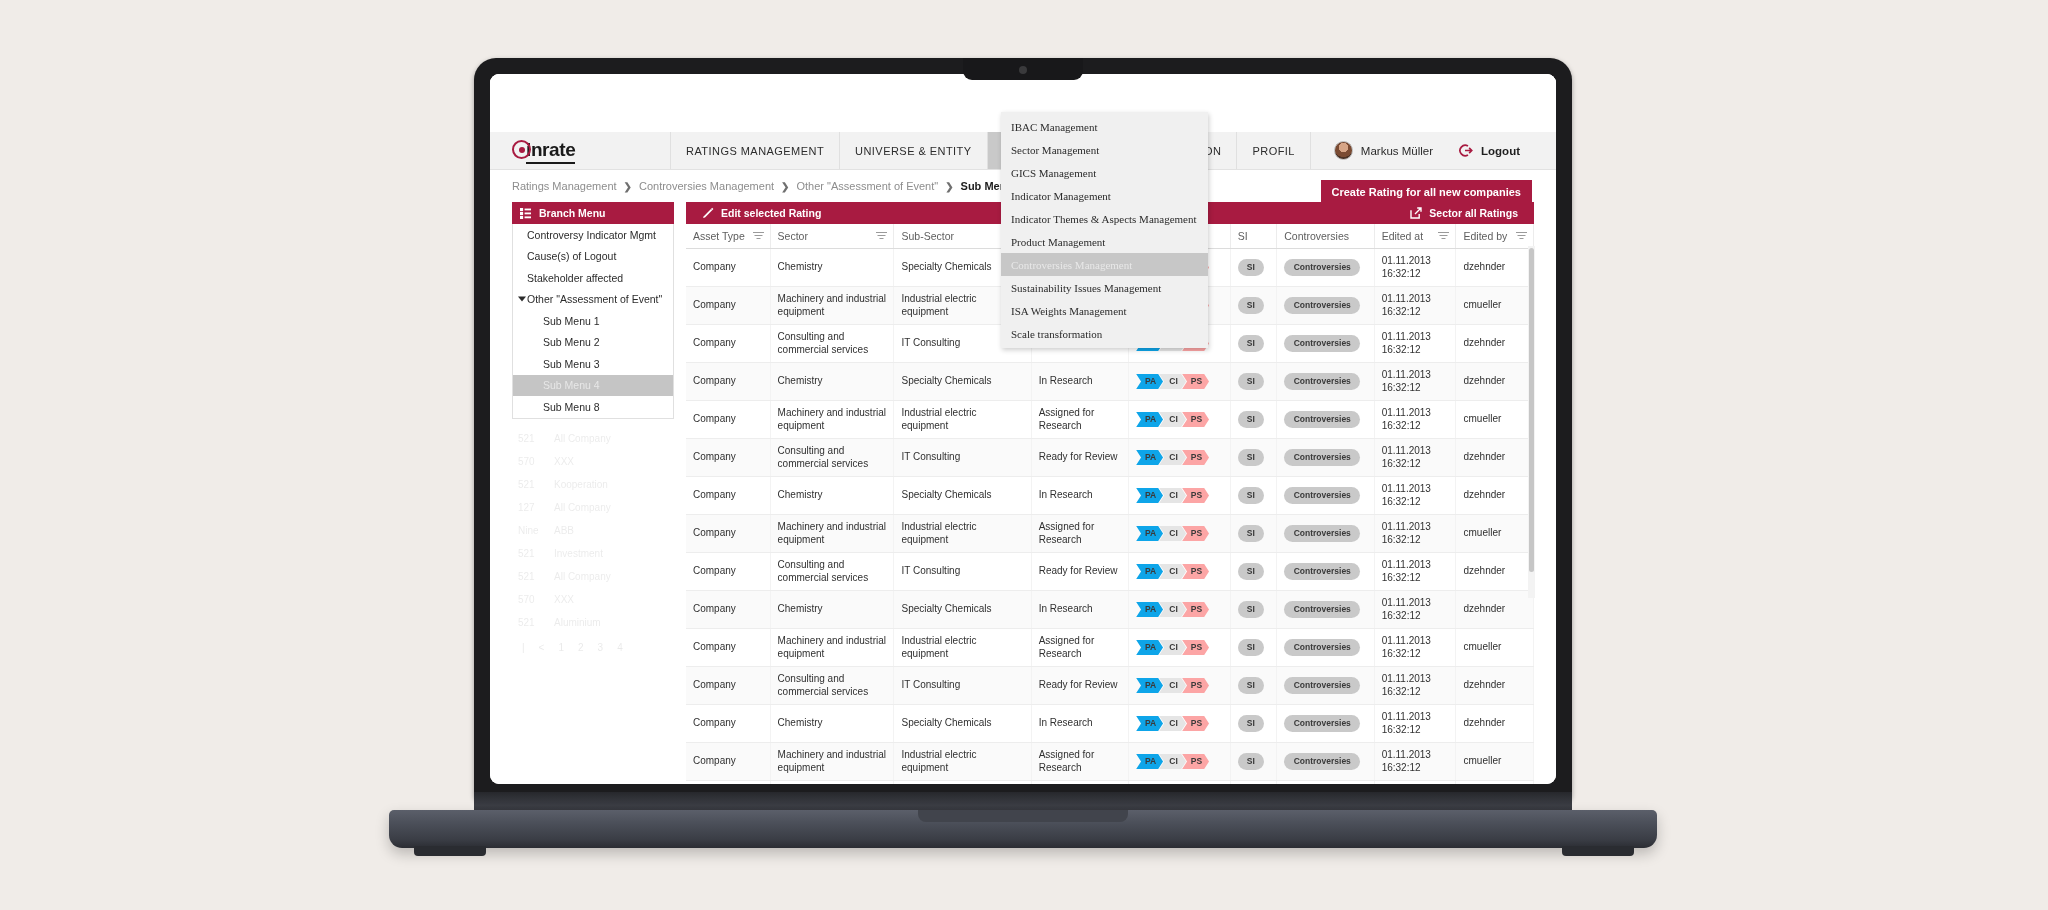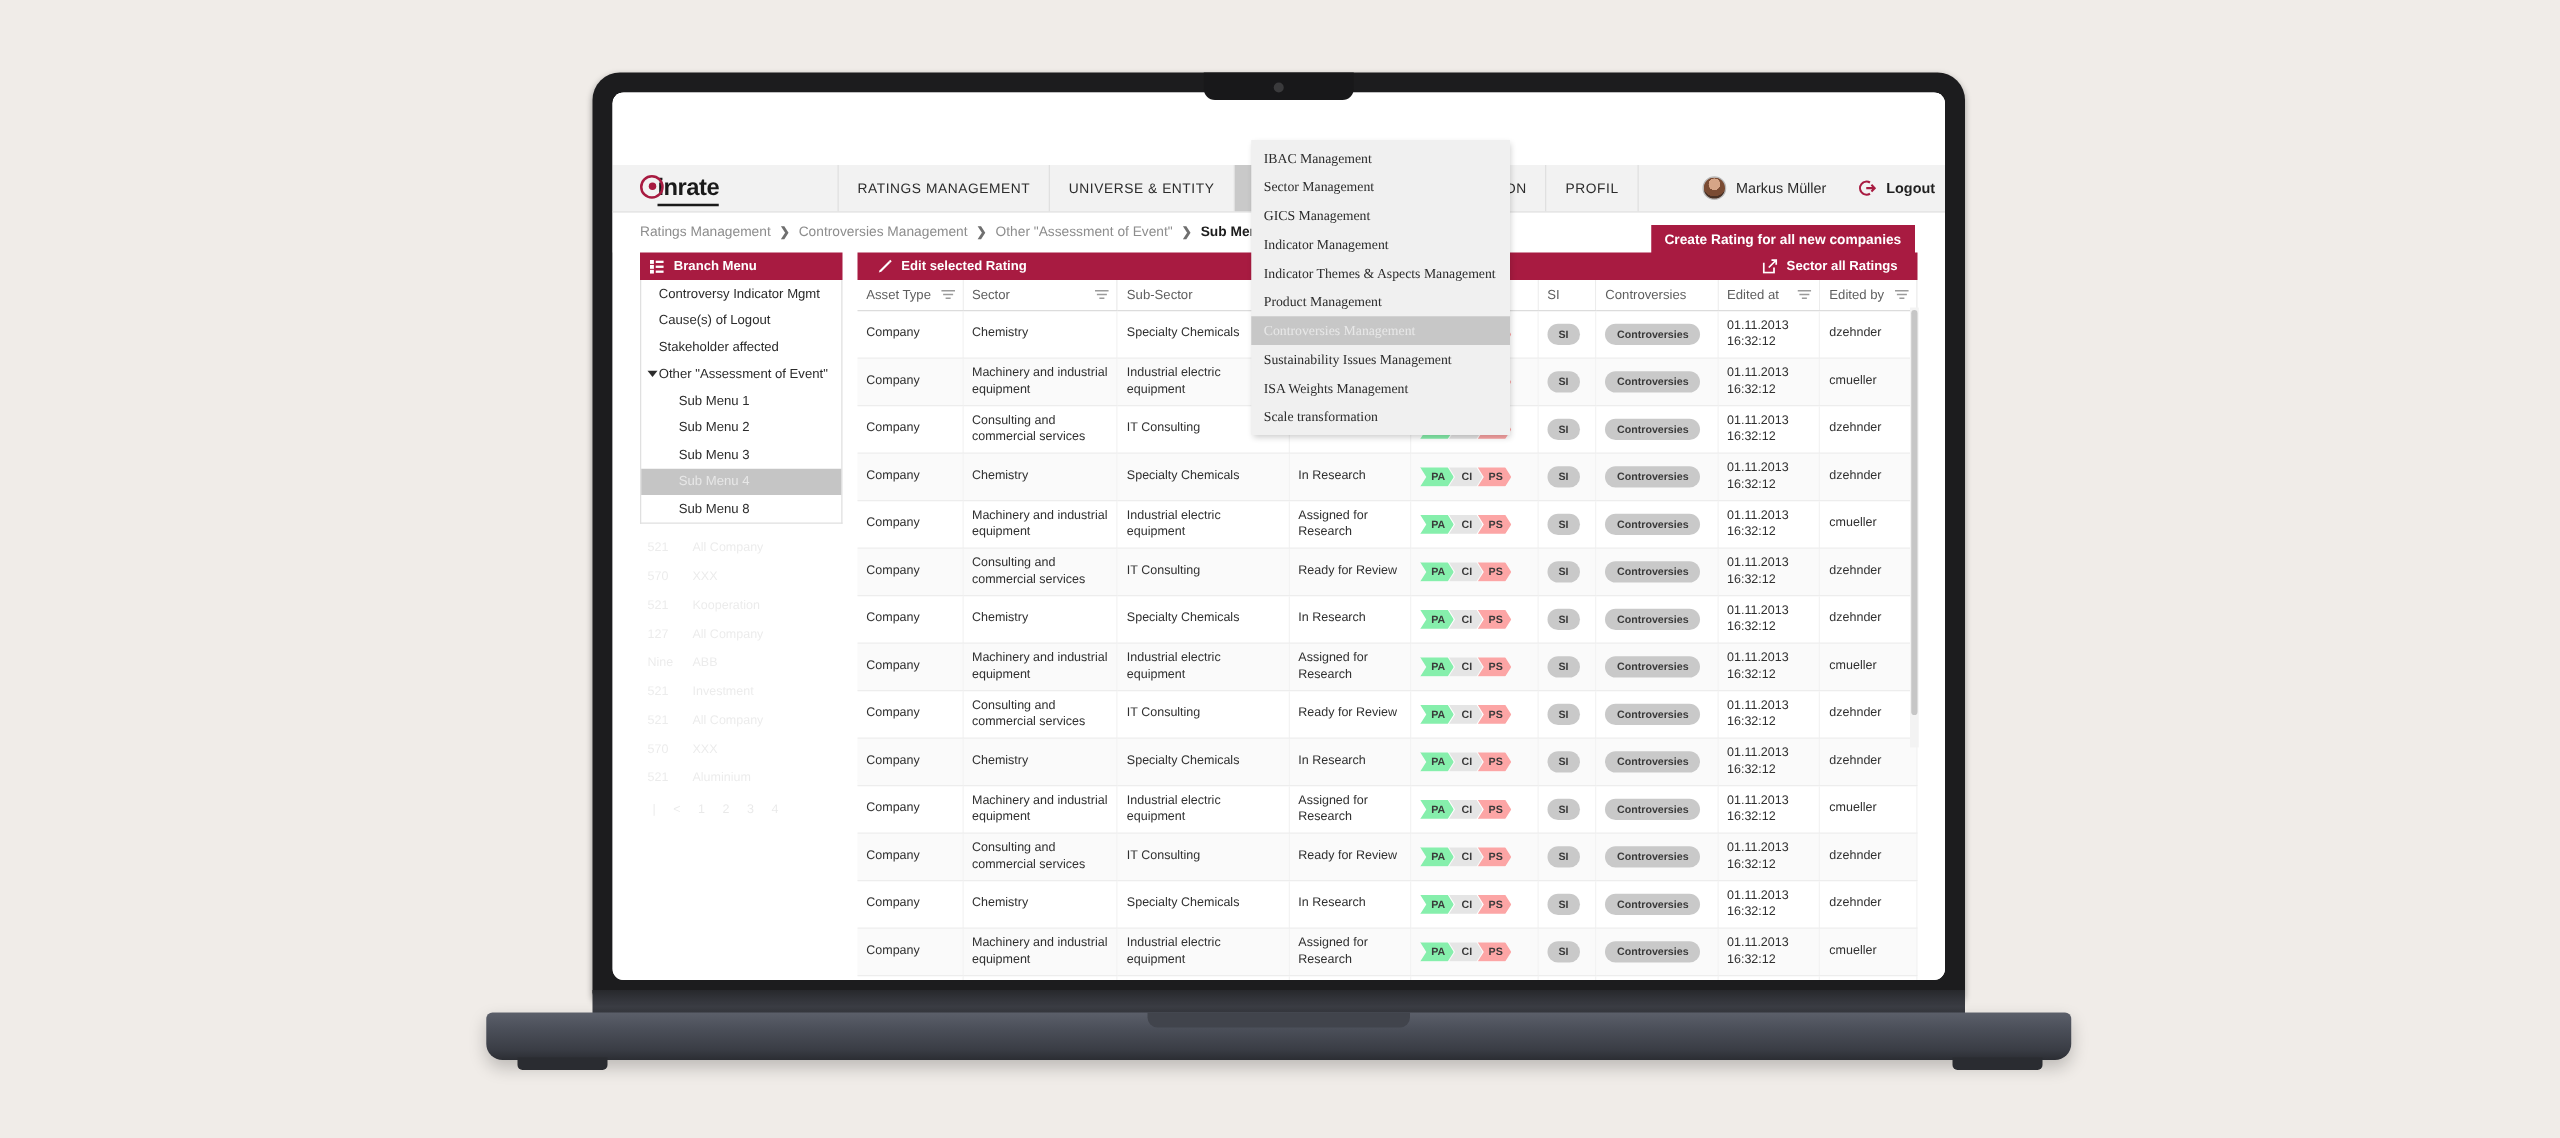--- a/index.html
+++ b/index.html
@@ -103,21 +103,21 @@
     display: flex; align-items: center; padding: 0 15px;
     font-size: 11px; letter-spacing: .45px; color: #2c2c2c;
     border-right: 1px solid #e0e0e0;
     cursor: pointer; white-space: nowrap;
   }
   .nav-item:first-child { border-left: 1px solid #e0e0e0; }
   .nav-item.active { background: #c9c9c9; color: #e9e9e9; }
 
   .header-right {
     margin-left: auto; display:flex; align-items:center; gap: 26px;
-    padding-right: 8px;
+    padding-right: 36px;
   }
   .user-chip { display:flex; align-items:center; gap: 8px; font-size:11.5px; color:#2b2b2b; cursor:pointer; }
   .avatar {
     width: 19px; height: 19px; border-radius: 50%;
     background: radial-gradient(circle at 50% 32%, #d6a587 0 32%, #7a4b33 33% 66%, #4a3226 67% 100%);
     border: 1px solid #b9b9b9;
   }
   .logout-chip { display:flex; align-items:center; gap:7px; font-size:11.5px; font-weight:700; color:#1f1f1f; cursor:pointer; }
   .logout-ico { width:15px; height:15px; }
 
@@ -202,21 +202,21 @@
   }
   tbody tr:nth-child(even) td { background:#fafafa; }
 
   .chevs { display:flex; align-items:center; }
   .chev {
     font-size: 8.5px; font-weight:700; color:#3a3a3a;
     padding: 2.5px 5px 2.5px 7px; margin-right:-4px;
     clip-path: polygon(0 0, calc(100% - 5px) 0, 100% 50%, calc(100% - 5px) 100%, 0 100%, 5px 50%);
     text-align:center; min-width: 27px;
   }
-  .chev.pa { background:#86efac; }
+  .chev.pa { background:#0ea5e9; }
   .chev.ci { background:#e5e5e5; }
   .chev.ps { background:#fca5a5; }
   .pill {
     display:inline-block; background:#c9c9c9; color:#3a3a3a;
     font-size:8.5px; font-weight:700; border-radius: 9px;
     padding: 3px 9px; text-align:center;
   }
   .pill.wide { padding: 3px 7px; min-width: 76px; }
 
   .tbl-wrap { position: relative; max-height: 400px; }

